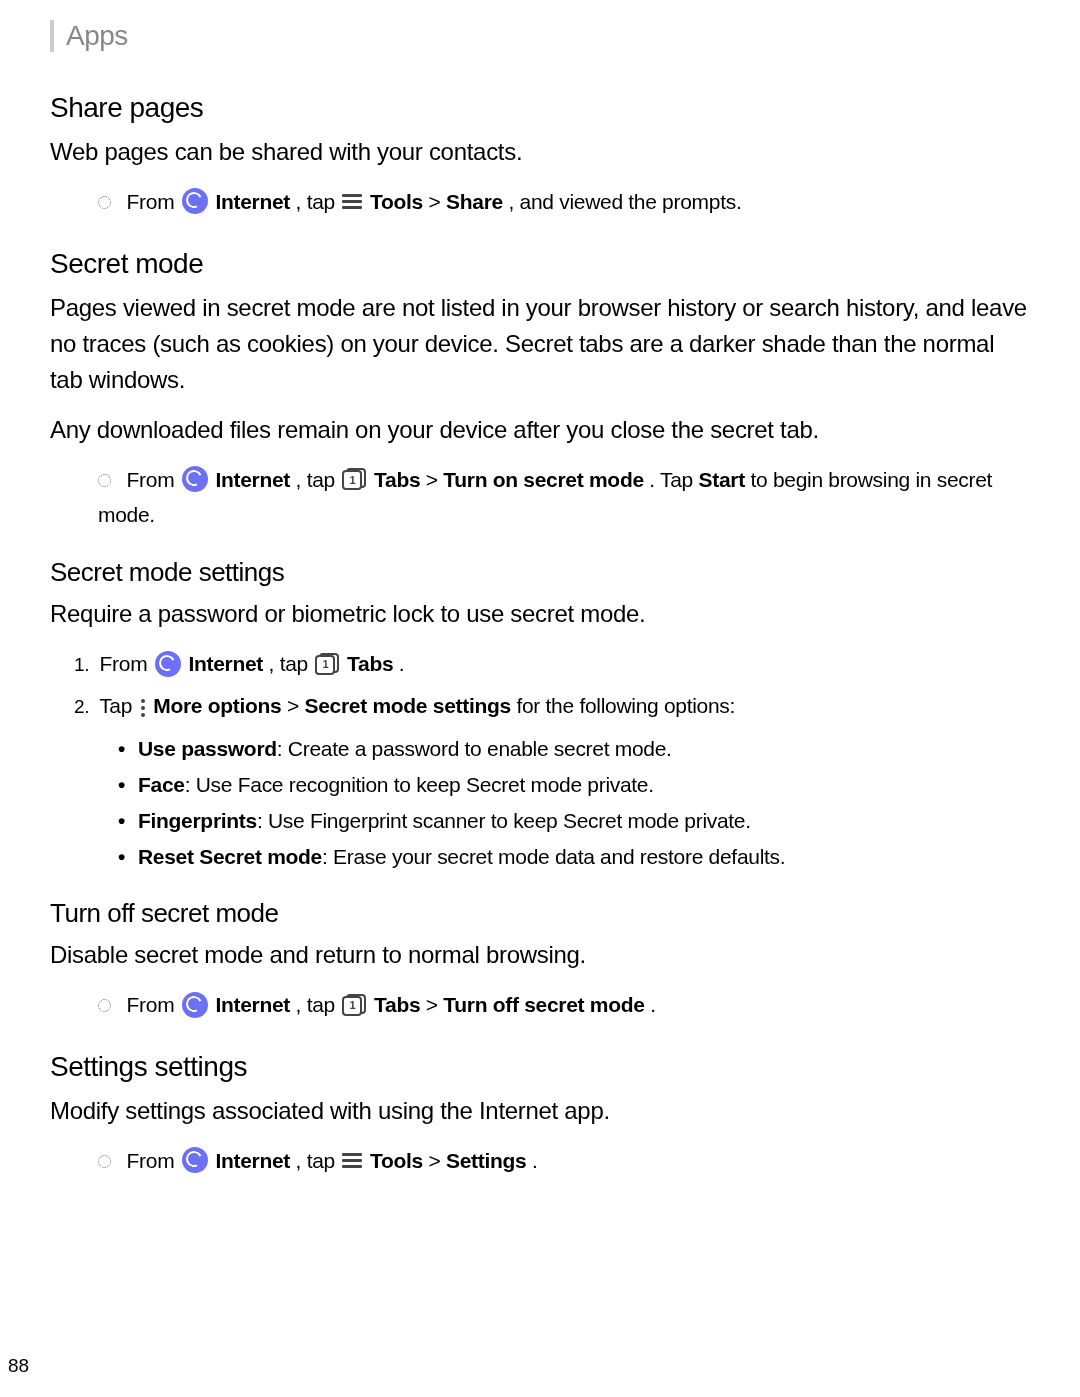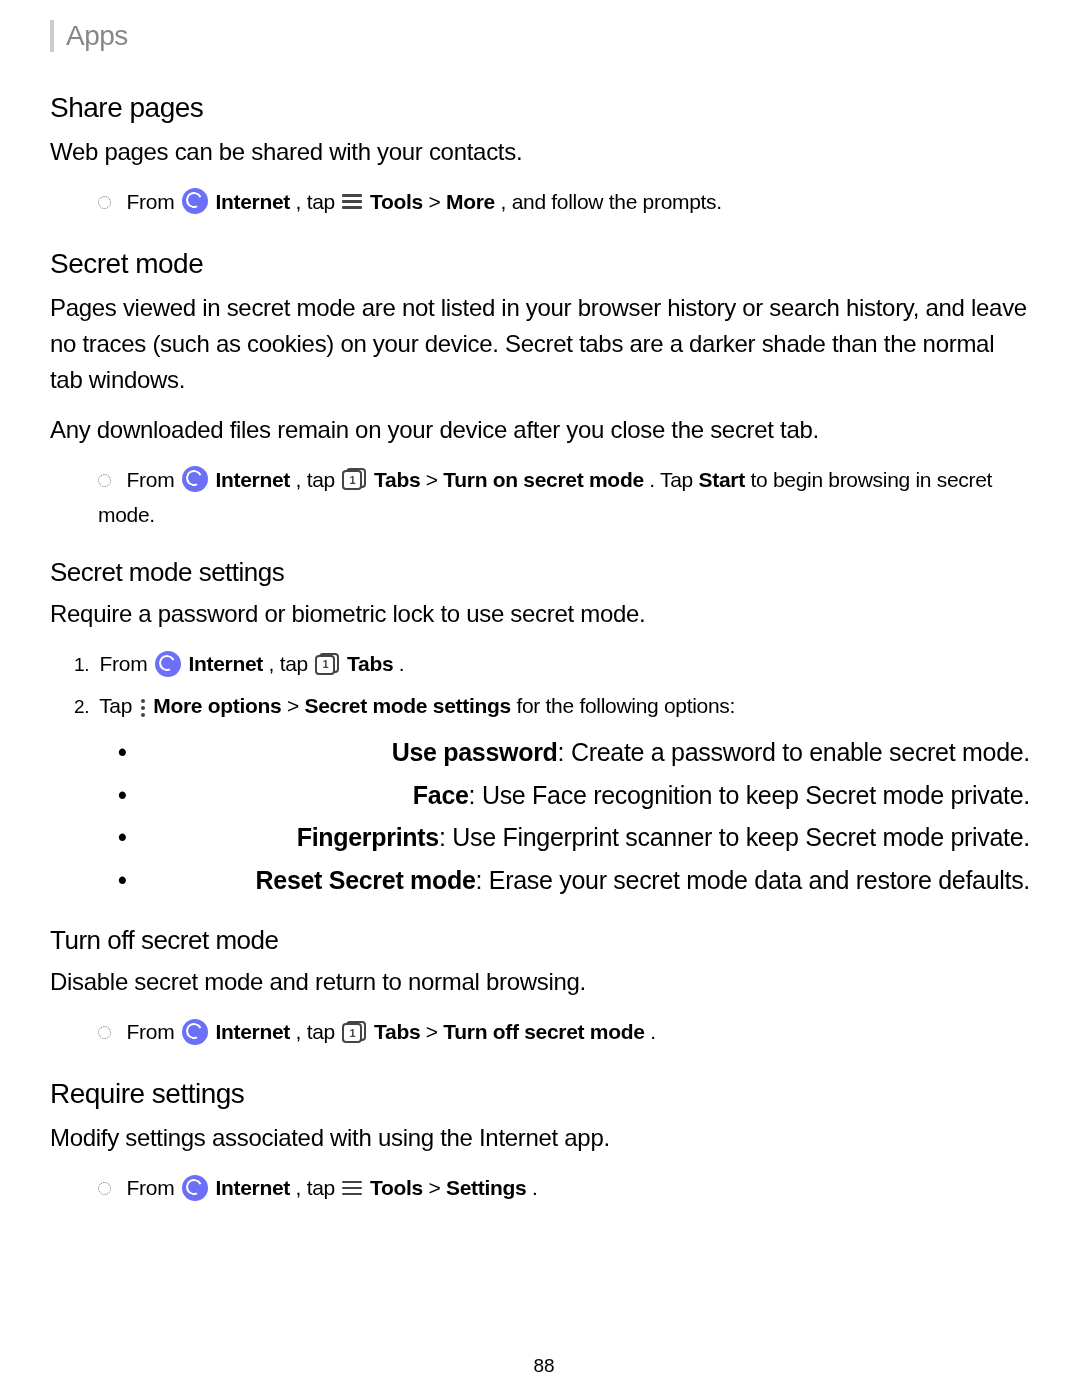--- a/index.html
+++ b/index.html
@@ -54,25 +54,24 @@
     line-height: 1.7;
     margin: 6px 0;
     letter-spacing: -0.3px;
   }
   .bullet-list {
     list-style: none;
     padding-left: 40px;
     margin: 8px 0;
   }
   .bullet-list li {
-    font-size: 25px;
+    font-size: 21px;
     line-height: 1.7;
     position: relative;
     letter-spacing: -0.3px;
-    text-align: right;
   }
   .bullet-list li::before {
     content: "•";
     position: absolute;
     left: -20px;
     font-weight: bold;
   }
   .circle-bullet {
     display: inline-block;
     width: 11px;
@@ -161,21 +160,20 @@
     height: 4px;
     background: #444;
     border-radius: 50%;
     margin: 3px auto;
   }
   .page-number {
     position: absolute;
     bottom: 20px;
     left: 8px;
     right: 0;
-    text-align: center;
     font-size: 19px;
   }
 </style>
 </head>
 <body>
 
 <div class="page">
 
   <div class="header-line">
     <span class="header-title">Apps</span>
@@ -186,22 +184,22 @@
   <div class="step-list">
     <div class="step">
       <span class="circle-bullet"></span>
       <span>From </span>
       <span class="icon internet-icon"></span>
       <strong>Internet</strong>
       <span>, tap </span>
       <span class="icon menu-icon"><span></span></span>
       <strong>Tools</strong>
       <span> &gt; </span>
-      <strong>More</strong>
-      <span>, and follow the prompts.</span>
+      <strong>Share</strong>
+      <span>, and viewed the prompts.</span>
     </div>
   </div>
 
   <h2 class="section">Secret mode</h2>
   <p class="body">Pages viewed in secret mode are not listed in your browser history or search history, and leave no traces (such as cookies) on your device. Secret tabs are a darker shade than the normal tab windows.</p>
   <p class="body">Any downloaded files remain on your device after you close the secret tab.</p>
   <div class="step-list">
     <div class="step">
       <span class="circle-bullet"></span>
       <span>From </span>
@@ -266,21 +264,21 @@
       <strong>Internet</strong>
       <span>, tap </span>
       <span class="icon tabs-icon"><span class="back"></span><span class="front">1</span></span>
       <strong>Tabs</strong>
       <span> &gt; </span>
       <strong>Turn off secret mode</strong>
       <span>.</span>
     </div>
   </div>
 
-  <h2 class="section">Require settings</h2>
+  <h2 class="section">Settings settings</h2>
   <p class="body">Modify settings associated with using the Internet app.</p>
   <div class="step-list">
     <div class="step">
       <span class="circle-bullet"></span>
       <span>From </span>
       <span class="icon internet-icon"></span>
       <strong>Internet</strong>
       <span>, tap </span>
       <span class="icon menu-icon"><span></span></span>
       <strong>Tools</strong>

